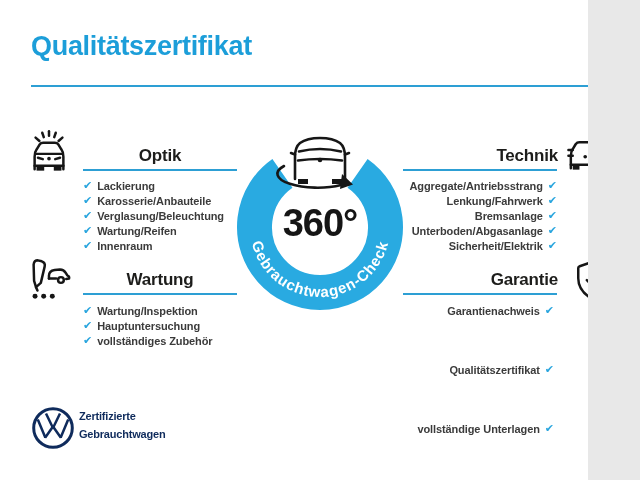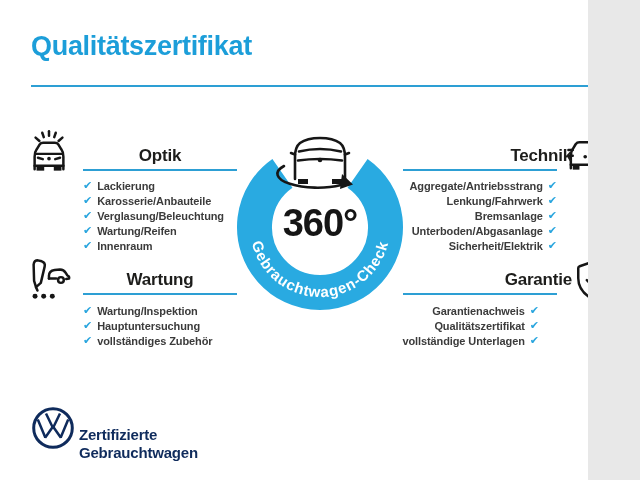--- a/index.html
+++ b/index.html
@@ -7,33 +7,33 @@
     position:relative;width:588px;height:480px;background:#ffffff;overflow:hidden;
     font-family:"Liberation Sans","DejaVu Sans",sans-serif;
   }
   .abs{position:absolute;}
   
   .page-title{left:31px;top:31px;font-size:27px;font-weight:bold;color:#1c9ed9;letter-spacing:-0.3px;}
   .title-rule{left:31px;top:85px;width:578px;height:2px;background:#2d9fd4;}
   
   .heading{font-size:17px;font-weight:bold;color:#1d1d1b;letter-spacing:-0.2px;}
   .h-left{left:83px;width:154px;text-align:center;}
-  .h-right{left:418px;width:154px;text-align:right;}
+  .h-right{left:404px;width:154px;text-align:right;}
   .sec-rule{height:2px;background:#2d9fd4;width:154px;}
   
   .items{display:flex;flex-direction:column;width:154px;}
   .row{height:15px;display:flex;align-items:center;gap:5px;}
   .row.r{justify-content:flex-end;text-align:right;}
   .chk{color:#29a5de;font-size:11px;font-weight:bold;line-height:1;}
   .lbl{font-size:11px;font-weight:700;color:#3b3b3b;letter-spacing:-0.1px;white-space:nowrap;}
   
   .degree{left:220px;top:202px;width:200px;text-align:center;font-size:38px;font-weight:bold;color:#151515;letter-spacing:-1px;}
   .ring-text{font-size:15px;font-weight:bold;fill:#ffffff;letter-spacing:0.8px;}
   
-  .brand-text{left:79px;top:407px;font-size:15px;font-weight:bold;color:#0f2b5c;line-height:18px;letter-spacing:-0.2px;margin-top:19px;}
+  .brand-text{left:79px;top:407px;font-size:11px;font-weight:bold;color:#0f2b5c;line-height:18px;letter-spacing:-0.2px;}
   svg{display:block;}
   .ic{stroke:#161616;stroke-width:2.6;fill:none;stroke-linecap:round;stroke-linejoin:round;}
 </style>
 </head>
 <body>
 
 <div id="canvas">
 
   <div class="abs page-title">Qualitätszertifikat</div>
   <div class="abs title-rule"></div>
@@ -150,21 +150,21 @@
       </div>
   </div>
 
   <svg class="abs" style="left:573px;top:258px;" width="42" height="46" viewBox="0 0 44 48">
     <path d="M 22,3.5 L 37,8.5 Q 38.5,9 38.5,10.5 L 38.5,21 Q 38.5,35 22,44 Q 5.5,35 5.5,21 L 5.5,10.5 Q 5.5,9 7,8.5 Z" class="ic" stroke-width="2.8"></path>
     <path d="M 14.5,23 L 19.5,28 L 30,16" class="ic" stroke-width="3"></path>
   </svg>
 
   <div class="abs heading h-right" style="top:270px;">Garantie</div>
   <div class="abs sec-rule" style="left:403px;top:293px;"></div>
-  <div class="abs items" style="left:385px;top:303px;">
+  <div class="abs items" style="left:400px;top:303px;gap:44px;">
     <div class="row r">
         <span class="lbl">Garantienachweis</span>
         <span class="chk">✔</span>
       </div>
     <div class="row r">
         <span class="lbl">Qualitätszertifikat</span>
         <span class="chk">✔</span>
       </div>
     <div class="row r">
         <span class="lbl">vollständige Unterlagen</span>

